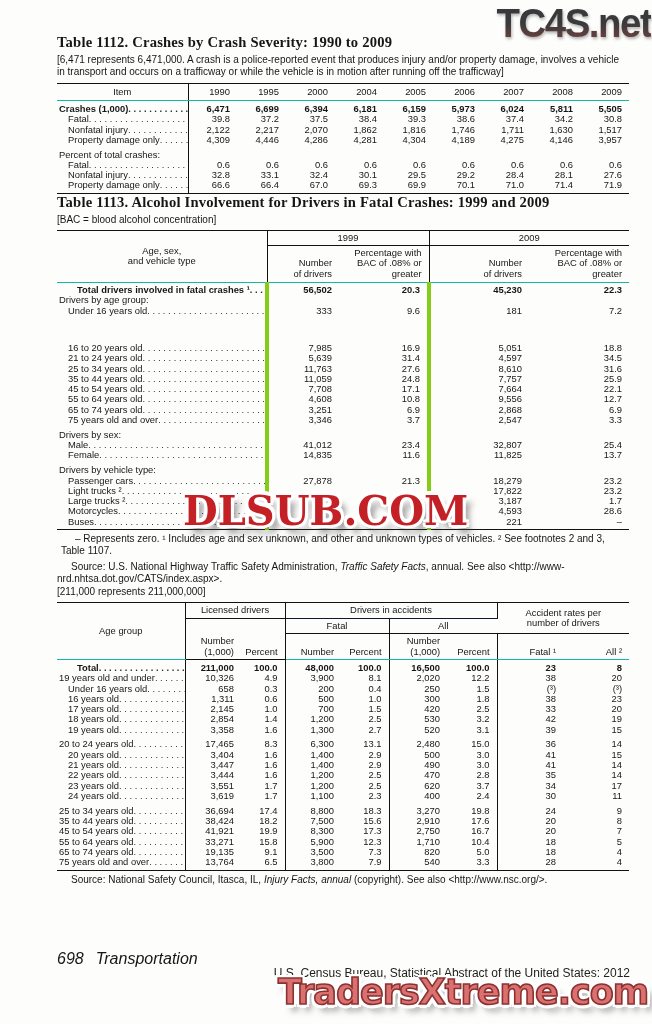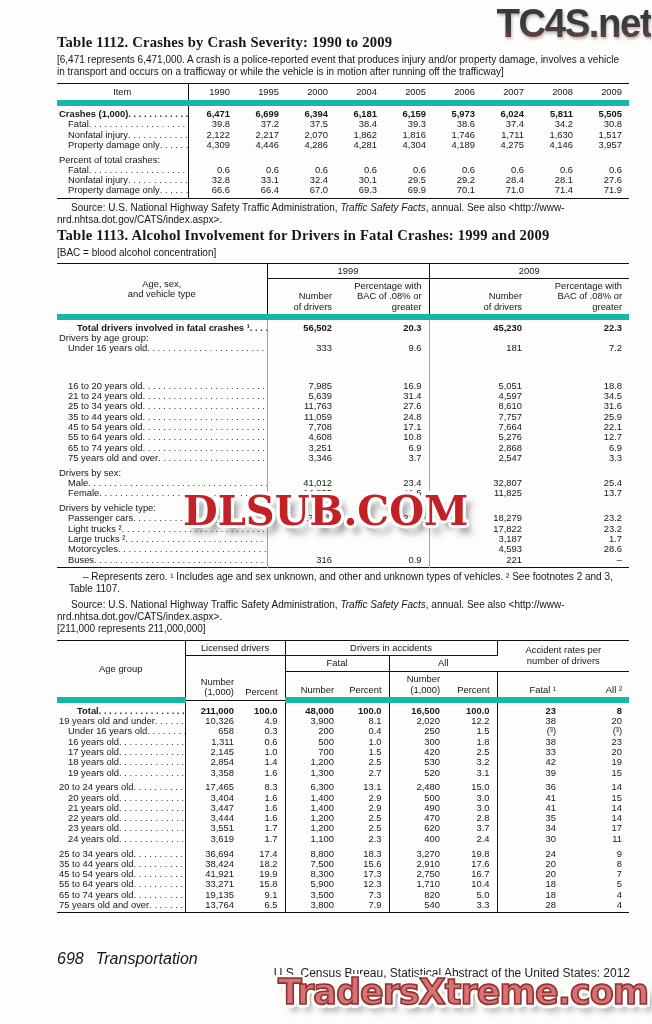--- a/index.html
+++ b/index.html
@@ -11,47 +11,47 @@
   }
   .content { position:absolute; left:57px; top:0; width:572px; }
   .spacer-top { height:34px; }
 
   h2.ttl {
     font-family:"Liberation Serif","DejaVu Serif",serif;
     font-size:14.6px; font-weight:bold; margin:0 0 3px 0; letter-spacing:.2px;
   }
   .note { font-size:10px; line-height:12.4px; margin:0 0 4px 0; }
   .src  { font-size:10px; line-height:12.4px; margin:3px 0 0 0; text-indent:14px; overflow-wrap:break-word; word-break:break-word; }
-  .fnote{ font-size:10px; line-height:12.4px; margin:3px 0 0 12px; text-indent:14px; }
+  .fnote{ font-size:10px; line-height:12.4px; margin:3px 0 0 4px; text-indent:14px; }
 
   table { border-collapse:collapse; width:100%; table-layout:fixed; font-size:9.4px; }
   .tbl  { border-top:1.5px solid #111; border-bottom:1.2px solid #111; }
   th,td { padding:0; font-weight:normal; }
   thead th { font-size:9.4px; line-height:10.6px; }
-  .hb { border-bottom:6px solid #14b8a6; }
+  .hb { border-bottom:1px solid #14b8a6; }
   .br { border-right:1px solid #111; }
   .stubh { text-align:center; vertical-align:middle; white-space:pre-line; padding:2px 2px; }
   .yr    { text-align:right; vertical-align:middle; padding:3px 7px 3px 0; }
   .yearh { text-align:center; padding:2px 0 1px 0; border-bottom:1px solid #111; }
   .colh  { text-align:right; vertical-align:bottom; padding:2px 7px 2px 0; white-space:pre-line; }
   .grph  { text-align:center; vertical-align:middle; padding:2px 1px; white-space:pre-line; }
 
   tbody td { line-height:10.3px; vertical-align:bottom; }
   td.num  { text-align:right; padding-right:7px; white-space:nowrap; }
   td.stub { overflow:hidden; }
   td.stub .cw { display:flex; align-items:baseline; overflow:hidden; }
   td.stub .lbl { white-space:nowrap; }
   td.stub .dots { flex:1 1 auto; overflow:hidden; white-space:nowrap; color:#2a2a2a; }
   tr.gap td { padding-top:4.5px; }
   .b { font-weight:bold; }
   tbody tr:first-child td { padding-top:2.5px; }
   tbody tr:last-child  td { padding-bottom:2px; }
 
   #t1112 tbody td:nth-child(1) { border-right:1px solid #111; }
-  #t1113 tbody td:nth-child(1), #t1113 tbody td:nth-child(3) { border-right:1px solid #84cc16; }
+  #t1113 tbody td:nth-child(1), #t1113 tbody td:nth-child(3) { border-right:4px solid #84cc16; }
   #t1114 tbody td:nth-child(1), #t1114 tbody td:nth-child(3),
   #t1114 tbody td:nth-child(5), #t1114 tbody td:nth-child(7) { border-right:1px solid #111; }
 
   .sect { margin-top:20px; }
 
   
   #wm-top {
     position:absolute; top:1px; right:1px; z-index:30;
     font-family:"Liberation Sans",sans-serif; font-weight:bold;
     font-size:40px; letter-spacing:-1.5px; line-height:44px;
@@ -252,21 +252,20 @@
           <td class="num">67.0</td>
           <td class="num">69.3</td>
           <td class="num">69.9</td>
           <td class="num">70.1</td>
           <td class="num">71.0</td>
           <td class="num">71.4</td>
           <td class="num">71.9</td>
         </tr>
       </tbody>
   </table>
-  <p class="src"><span>Source: U.S. National Highway Safety Traffic Administration, </span><i>Traffic Safety Facts</i><span>, annual. See also &lt;http://www-nrd.nhtsa.dot.gov/CATS/index.aspx&gt;.</span></p>
 
   <h2 class="ttl sect">Table 1113. Alcohol Involvement for Drivers in Fatal Crashes: 1999 and 2009</h2>
   <p class="note">[BAC = blood alcohol concentration]</p>
   <table id="t1113" class="tbl">
     <colgroup>
       <col style="width:210px">
         <col style="width:72px">
         <col style="width:90px">
         <col style="width:100px">
         <col style="width:100px">
@@ -389,21 +388,21 @@
         </tr>
         <tr>
           <td class="stub">
             <div class="cw">
               <span class="lbl" style="padding-left: 11px;">55 to 64 years old</span>
               <span class="dots"> . . . . . . . . . . . . . . . . . . . . . . . . . . . . . . . . . . . . . . . . . . . . . . . . . . . . . . . . . . . . . . . . . . . . . . . . . . . . . . . . . . . . . . . . . .</span>
             </div>
           </td>
           <td class="num">4,608</td>
           <td class="num">10.8</td>
-          <td class="num">5,276</td>
+          <td class="num">9,556</td>
           <td class="num">12.7</td>
         </tr>
         <tr>
           <td class="stub">
             <div class="cw">
               <span class="lbl" style="padding-left: 11px;">65 to 74 years old</span>
               <span class="dots"> . . . . . . . . . . . . . . . . . . . . . . . . . . . . . . . . . . . . . . . . . . . . . . . . . . . . . . . . . . . . . . . . . . . . . . . . . . . . . . . . . . . . . . . . . .</span>
             </div>
           </td>
           <td class="num">3,251</td>
@@ -872,20 +871,21 @@
           <td class="num">6.5</td>
           <td class="num">3,800</td>
           <td class="num">7.9</td>
           <td class="num">540</td>
           <td class="num">3.3</td>
           <td class="num">28</td>
           <td class="num">4</td>
         </tr>
       </tbody>
   </table>
+  <p class="src"><span>Source: National Safety Council, Itasca, IL, </span><i>Injury Facts, annual</i><span> (copyright). See also &lt;http://www.nsc.org/&gt;.</span></p>
 </div>
 
 <div id="footer-left">
   <span class="pgnum">698</span><span>Transportation</span>
 </div>
 <div id="footer-right">U.S. Census Bureau, Statistical Abstract of the United States: 2012</div>
 
 <div id="wm-top">TC4S.net</div>
 <div id="wm-mid">DLSUB.COM</div>
 <div id="wm-bot">TradersXtreme.com</div>

